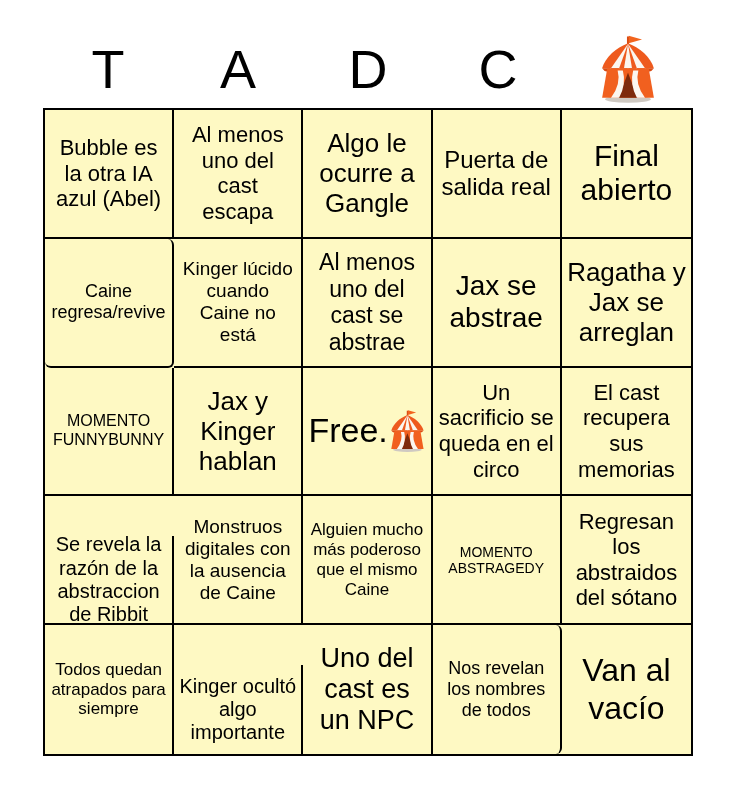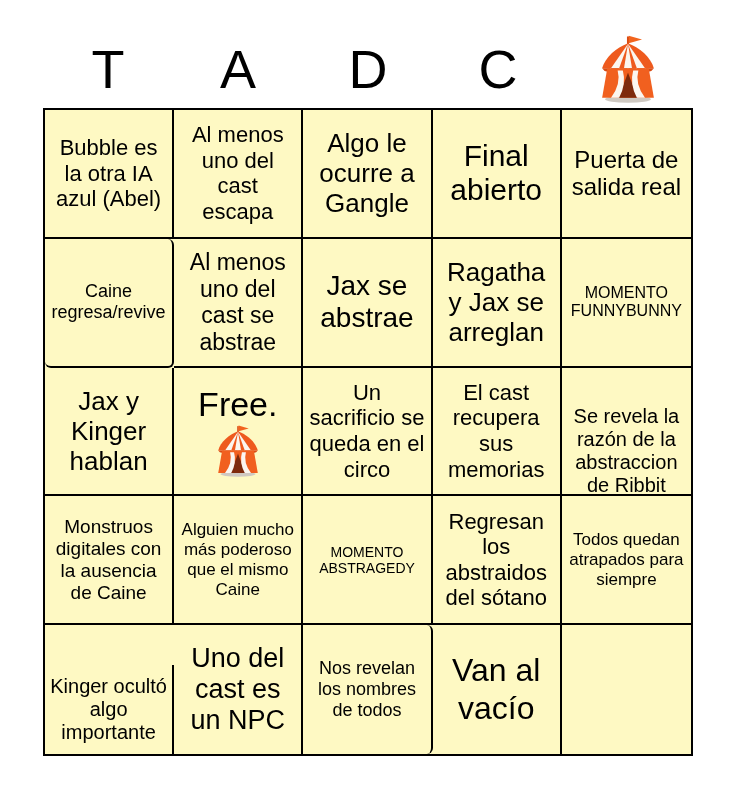--- a/index.html
+++ b/index.html
@@ -26,21 +26,21 @@
   }
   .cell{
     border-right:2px solid #000;border-bottom:2px solid #000;
     box-sizing:border-box;
     display:flex;align-items:center;justify-content:center;
     text-align:center;padding:3px 5px;line-height:1.16;
     overflow:hidden;
   }
   .cell:nth-child(5n){border-right:none;}
   .cell:nth-child(n+21){border-bottom:none;}
-  .free{flex-direction:column;gap:1px;}
+  .free{flex-direction:row;gap:1px;}
   
   .fs14{font-size:14px;} .fs16{font-size:16px;} .fs17{font-size:17px;}
   .fs18{font-size:18px;border-radius:6px;} .fs19{font-size:19px;} .fs20{font-size:20px;margin-top:40px;}
   .fs22{font-size:22px;} .fs23{font-size:23px;} .fs24{font-size:24px;}
   .fs26{font-size:26px;} .fs27{font-size:27px;} .fs28{font-size:28px;}
   .fs30{font-size:30px;} .fs32{font-size:32px;} .fs34{font-size:34px;}
 </style>
 </head>
 <body>
 
@@ -78,24 +78,25 @@
       <svg class="tent-lg">
         <use href="#tent"></use>
       </svg>
     </div>
 </div>
 
 <div class="bingo">
   <div class="cell fs22">Bubble es la otra IA azul (Abel)</div>
   <div class="cell fs22">Al menos uno del cast escapa</div>
   <div class="cell fs26">Algo le ocurre a Gangle</div>
+  <div class="cell fs24">Puerta de salida real</div>
   <div class="cell fs30">Final abierto</div>
-  <div class="cell fs24">Puerta de salida real</div>
 
   <div class="cell fs18">Caine regresa/revive</div>
+  <div class="cell fs19">Kinger lúcido cuando Caine no está</div>
   <div class="cell fs23">Al menos uno del cast se abstrae</div>
   <div class="cell fs28">Jax se abstrae</div>
   <div class="cell fs26">Ragatha y Jax se arreglan</div>
 
   <div class="cell fs16">MOMENTO FUNNYBUNNY</div>
   <div class="cell fs26">Jax y Kinger hablan</div>
   <div class="cell fs34 free">
     <span>Free.</span>
     <svg class="tent-md">
         <use href="#tent"></use>

